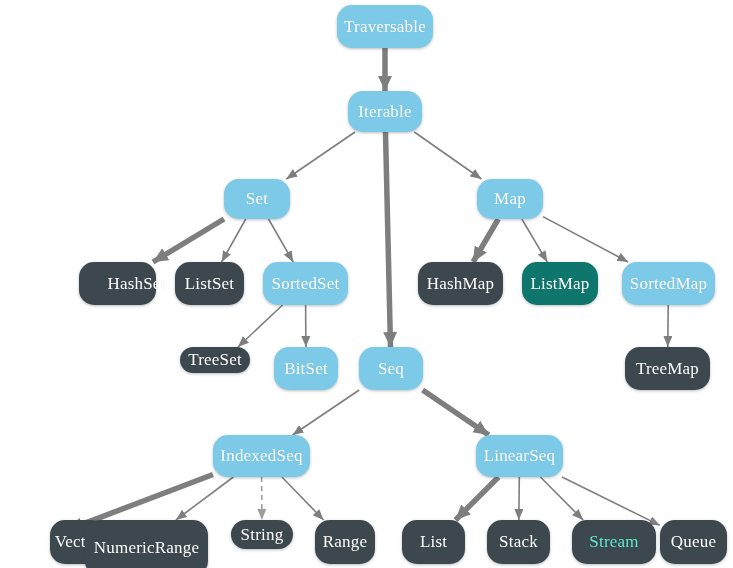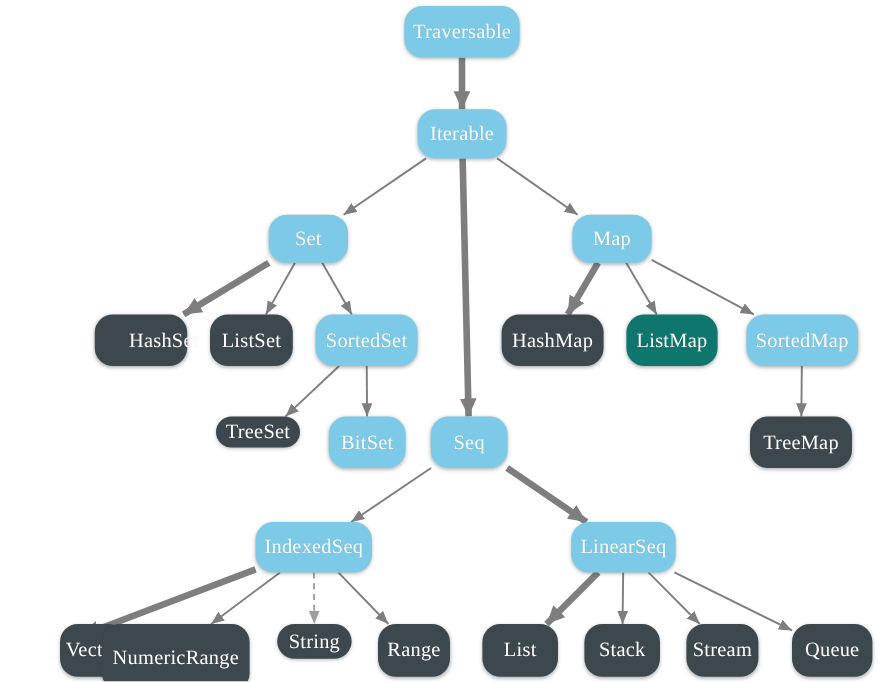--- a/index.html
+++ b/index.html
@@ -77,16 +77,16 @@
       <div class="node abstract" style="left: 359px; top: 347px; width: 64px; height: 43px; background: rgb(124, 201, 232); color: rgb(255, 255, 255);">Seq</div>
       <div class="node concrete" style="left: 625px; top: 347px; width: 85px; height: 43px; background: rgb(61, 71, 78); color: rgb(255, 255, 255);">TreeMap</div>
       <div class="node abstract" style="left: 213px; top: 435px; width: 97px; height: 42px; background: rgb(124, 201, 232); color: rgb(255, 255, 255);">IndexedSeq</div>
       <div class="node abstract" style="left: 476px; top: 435px; width: 87px; height: 42px; background: rgb(124, 201, 232); color: rgb(255, 255, 255);">LinearSeq</div>
       <div class="node concrete" style="left: 3px; top: 520px; width: 55px; height: 44px; background: rgb(61, 71, 78); color: rgb(255, 255, 255); margin-left: 47px;">Vector</div>
       <div class="node concrete" style="left: 85px; top: 520px; width: 123px; height: 56px; background: rgb(61, 71, 78); color: rgb(255, 255, 255);">NumericRange</div>
       <div class="node concrete" style="left: 231px; top: 520px; width: 62px; height: 29px; background: rgb(61, 71, 78); color: rgb(255, 255, 255);">String</div>
       <div class="node concrete" style="left: 315px; top: 520px; width: 60px; height: 44px; background: rgb(61, 71, 78); color: rgb(255, 255, 255);">Range</div>
       <div class="node concrete" style="left: 402px; top: 520px; width: 63px; height: 44px; background: rgb(61, 71, 78); color: rgb(255, 255, 255);">List</div>
       <div class="node concrete" style="left: 487px; top: 520px; width: 63px; height: 44px; background: rgb(61, 71, 78); color: rgb(255, 255, 255);">Stack</div>
-      <div class="node concrete" style="left: 572px; top: 520px; width: 60px; height: 44px; background: rgb(61, 71, 78); color: #ffffff;">Stream</div>
+      <div class="node concrete" style="left: 572px; top: 520px; width: 84px; height: 44px; background: rgb(61, 71, 78); color: #5eead4;">Stream</div>
       <div class="node concrete" style="left: 660px; top: 520px; width: 67px; height: 44px; background: rgb(61, 71, 78); color: rgb(255, 255, 255);">Queue</div>
     </div>
 </div>
 
 </body></html>

